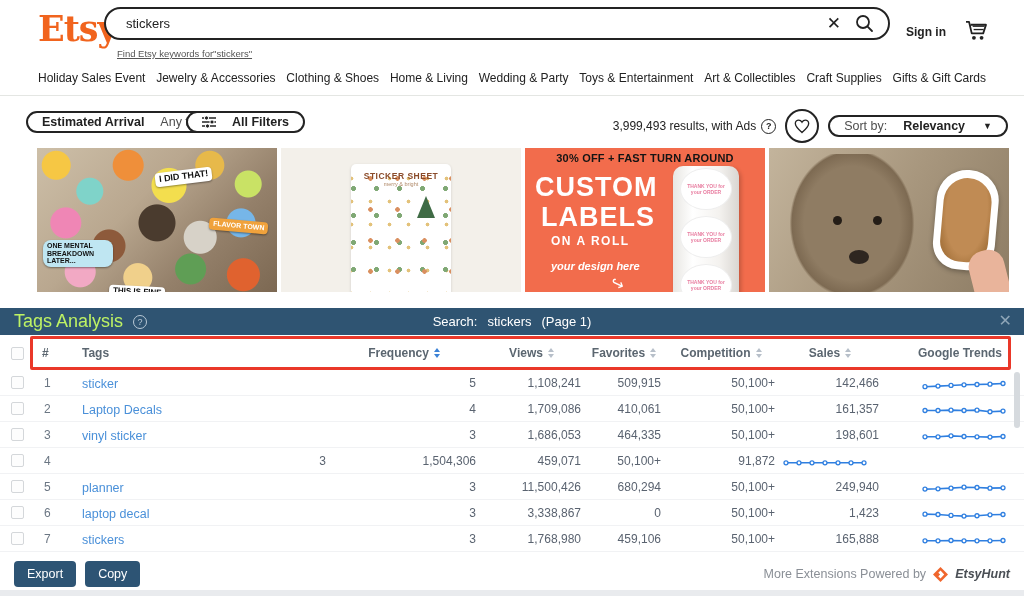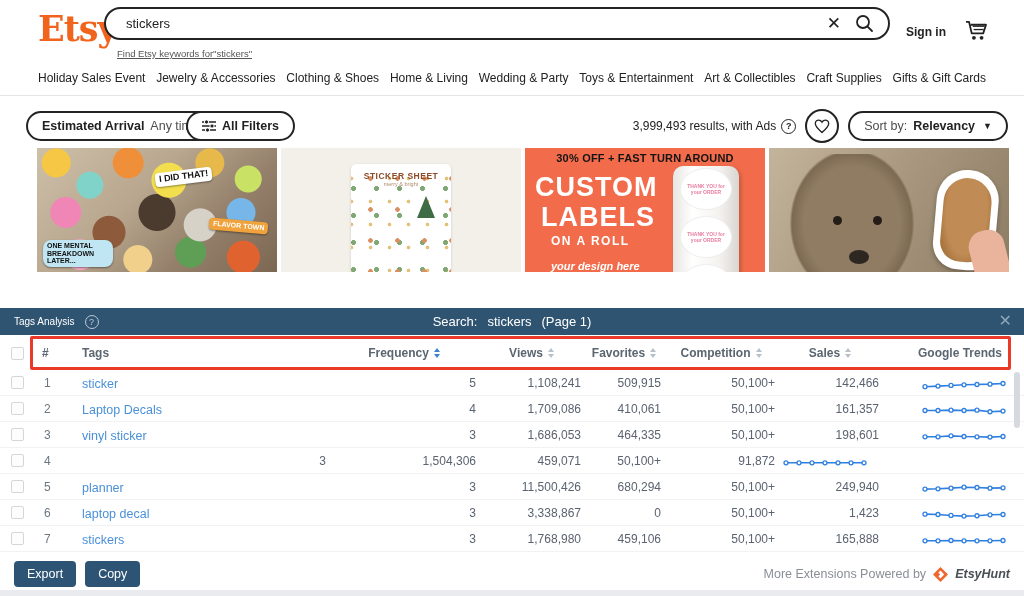--- a/index.html
+++ b/index.html
@@ -14,34 +14,34 @@
   .kw-link { position:absolute; left:117px; top:48px; font-size:9.5px; color:#555; text-decoration:underline; }
   .signin { position:absolute; right:78px; top:25px; font-size:12px; font-weight:bold; color:#222; }
   .cart { position:absolute; right:36px; top:20px; }
 
   
   .nav { position:absolute; left:38px; right:38px; top:71px; display:flex; justify-content:space-between; align-items:center; }
   .nav-item { font-size:12px; color:#222; white-space:nowrap; cursor:pointer; }
   .hdiv { position:absolute; left:0; right:0; top:95px; border-top:1px solid #e4e6e3; }
 
   
-  .pill { display:inline-flex; align-items:center; gap:6px; height:30px; border:2px solid #232323; border-radius:18px; padding:0 14px; font-size:12.5px; color:#222; background:#fff; cursor:pointer; }
+  .pill { display:inline-flex; align-items:center; gap:16px; height:22px; border:2px solid #232323; border-radius:18px; padding:0 14px; font-size:12.5px; color:#222; background:#fff; cursor:pointer; }
   .pill b { font-weight:bold; }
   .pill .muted { color:#4d4d4d; }
   .caret { font-size:9px; margin-left:2px; }
   .pill-arrival { position:absolute; left:26px; top:111px; }
   .pill-filters { position:absolute; left:186px; top:111px; }
   .filter-right { position:absolute; right:16px; top:109px; display:flex; align-items:center; gap:9px; }
   .results-txt { font-size:12px; color:#222; display:flex; align-items:center; gap:5px; }
   .qcirc { display:inline-flex; align-items:center; justify-content:center; width:15px; height:15px; border:1.5px solid #222; border-radius:50%; font-size:9px; font-weight:bold; color:#222; }
   .heart-btn { width:34px; height:34px; border:2px solid #232323; border-radius:50%; display:flex; align-items:center; justify-content:center; background:#fff; cursor:pointer; }
 
   
   .products { position:absolute; left:37px; right:15px; top:148px; height:160px; display:flex; gap:4px; }
-  .card { flex:1; height:124px; position:relative; overflow:hidden; cursor:pointer;padding-left:8px; }
+  .card { flex:1; height:144px; position:relative; overflow:hidden; cursor:pointer;padding-left:8px; }
   .card-collage { background:
     radial-gradient(circle at 8% 12%, #f6c744 0 14px, transparent 15px),
     radial-gradient(circle at 22% 30%, #7fd3c9 0 13px, transparent 14px),
     radial-gradient(circle at 38% 12%, #ef8f3a 0 15px, transparent 16px),
     radial-gradient(circle at 55% 26%, #f3de4e 0 17px, transparent 18px),
     radial-gradient(circle at 72% 12%, #e7b94a 0 14px, transparent 15px),
     radial-gradient(circle at 88% 25%, #c9e265 0 13px, transparent 14px),
     radial-gradient(circle at 12% 52%, #ef86b5 0 15px, transparent 16px),
     radial-gradient(circle at 30% 68%, #8d5a3b 0 16px, transparent 17px),
     radial-gradient(circle at 50% 52%, #4a3b2e 0 18px, transparent 19px),
@@ -82,21 +82,21 @@
   .dog-nose { position:absolute; left:72px; top:96px; width:20px; height:14px; background:#2e2620; border-radius:50%; }
   .dog-eye { position:absolute; width:9px; height:9px; background:#241d17; border-radius:50%; }
   .eye-l { left:56px; top:62px; } .eye-r { left:96px; top:62px; }
   .dog-sticker { position:absolute; right:12px; top:22px; width:62px; height:100px; background:#fff; border-radius:30px 30px 26px 26px; transform:rotate(5deg); box-shadow:0 2px 5px rgba(0,0,0,.3); }
   .dog-sticker-in { position:absolute; left:7px; right:7px; top:8px; bottom:8px; background:radial-gradient(ellipse at 50% 40%, #c08b54 0 60%, #a9763f 80%); border-radius:24px 24px 20px 20px; }
   .thumb { position:absolute; right:2px; bottom:-10px; width:36px; height:52px; background:#e9b49b; border-radius:16px 16px 12px 12px; transform:rotate(-14deg); }
 
   
   .panel { position:absolute; left:0; top:308px; width:1024px; height:282px; background:#fff; }
   .panel-bar { position:relative; height:27px; background:#2F5472; display:flex; align-items:center; padding:0 14px; }
-  .panel-title { color:#ffffff; font-size:10px; }
+  .panel-title { color:#bef264; font-size:18px; }
   .help-circ { display:inline-flex; align-items:center; justify-content:center; width:14px; height:14px; border:1px solid #b9c9d6; border-radius:50%; font-size:9px; color:#b9c9d6; margin-left:10px; }
   .panel-center { position:absolute; left:0; right:0; text-align:center; color:#fff; font-size:13px; pointer-events:none; }
   .panel-center span { margin:0 5px; }
   .panel-close { position:absolute; right:12px; top:3px; color:#8FA6B8; font-size:16px; cursor:pointer; }
 
   .grid-row { display:grid; grid-template-columns:34px 48px 250px 150px 105px 80px 114px 104px 1fr; align-items:center; }
   .thead { position:absolute; left:0; right:0; top:28px; height:34px; background:#fff; }
   .red-rect { position:absolute; left:30px; right:13px; top:28px; height:34px; border:3px solid #EA3829; border-radius:2px; pointer-events:none; z-index:5; }
   .hc { font-size:12px; font-weight:bold; color:#5b6670; display:flex; align-items:center; }
   .hc-l { padding-left:8px; } 

